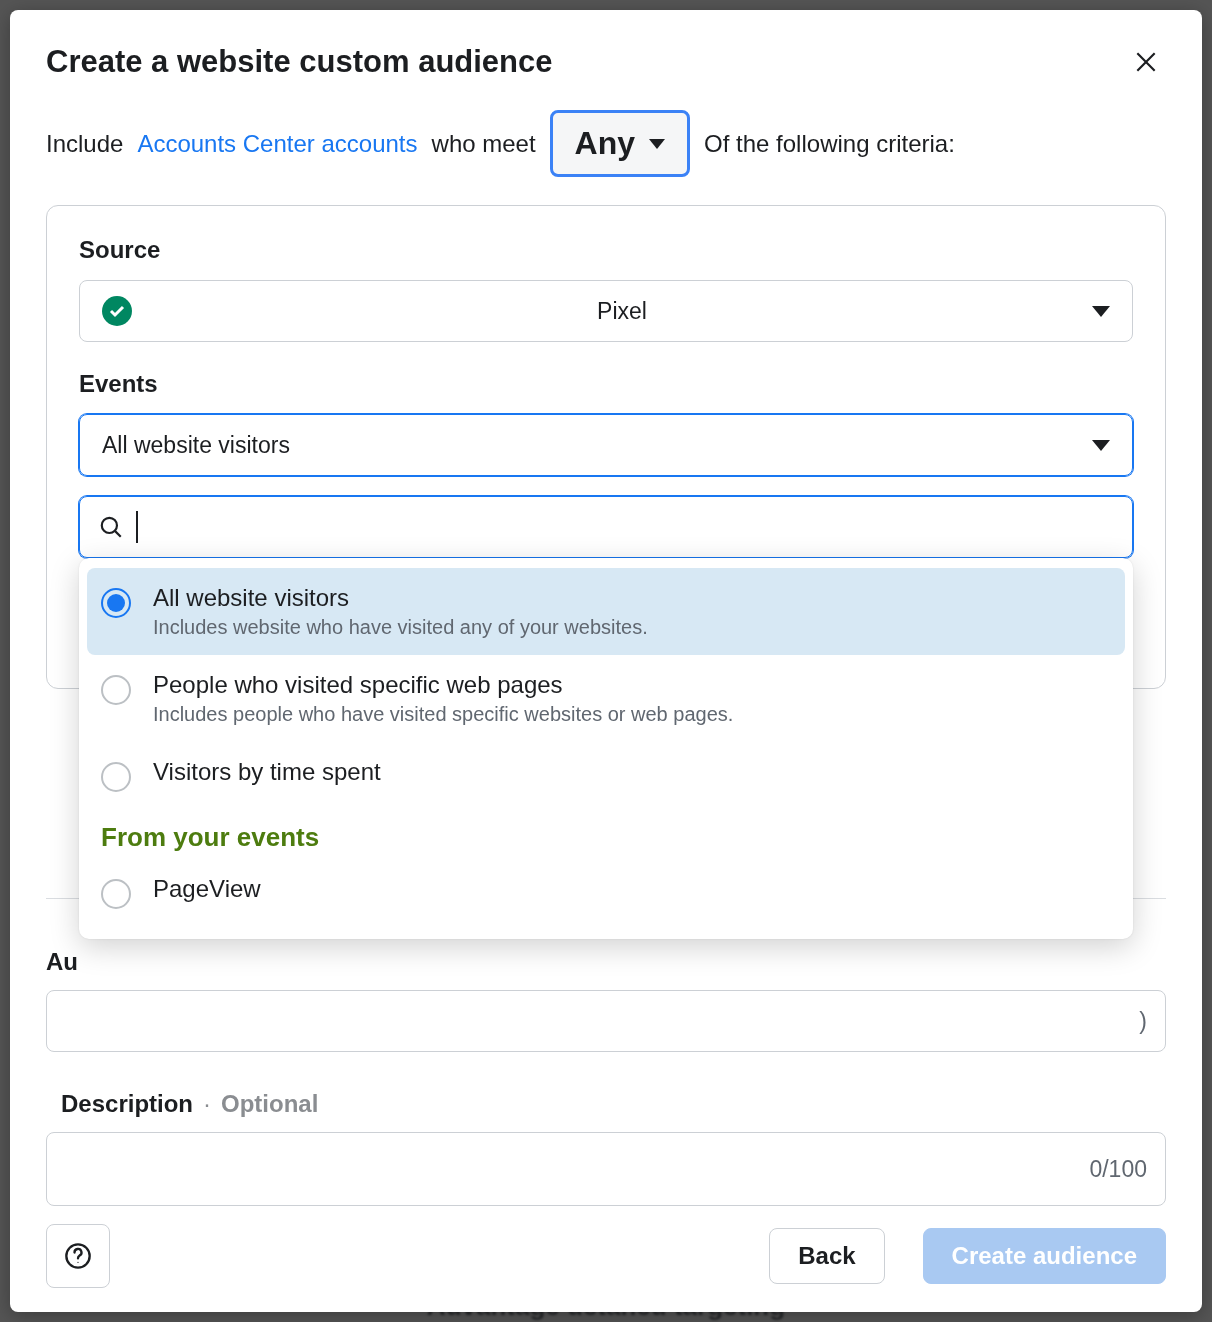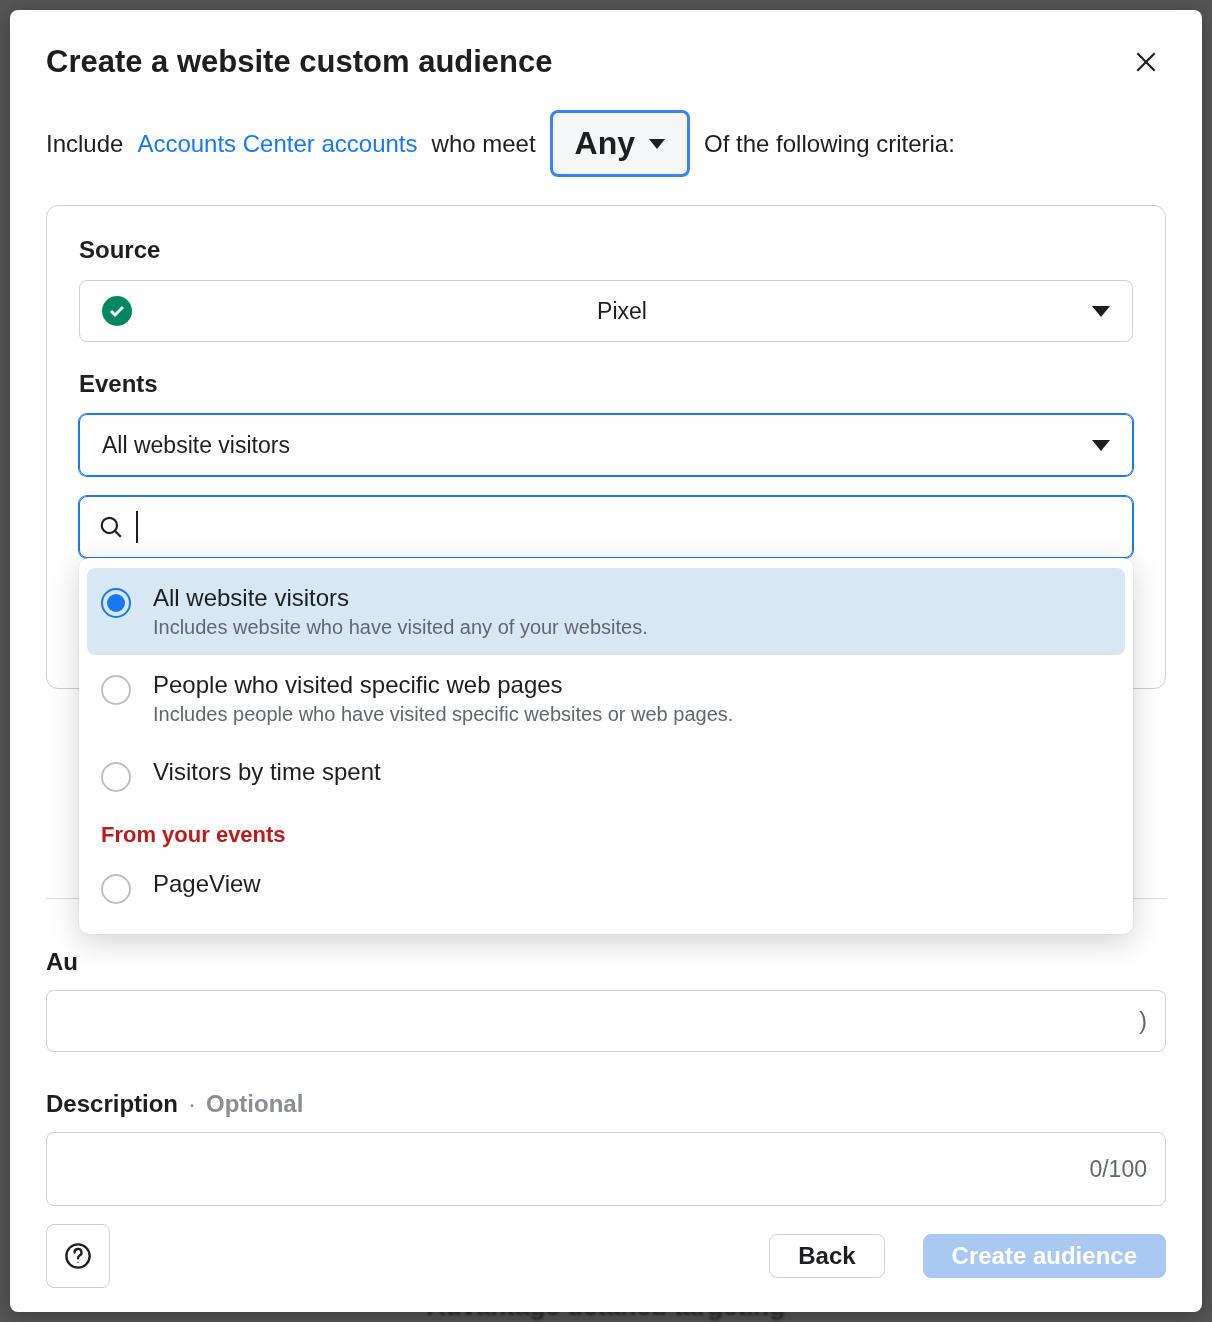--- a/index.html
+++ b/index.html
@@ -182,23 +182,23 @@
       top: 50%; left: 50%;
       transform: translate(-50%, -50%);
       width: 18px; height: 18px;
       background: #1877f2;
       border-radius: 50%;
     }
     .option-body { flex: 1; }
     .option-title { font-size: 24px; color: #1c1e21; margin-bottom: 4px; }
     .option-sub { font-size: 20px; color: #606770; }
     .dropdown-heading {
-      font-size: 22px;
+      font-size: 26px;
       font-weight: 700;
-      color: #b91c1c;
+      color: #4d7c0f;
       padding: 14px 14px 6px 14px;
     }
     .au-label {
       position: absolute;
       left: 36px;
       top: 938px;
       font-size: 24px;
       font-weight: 700;
       color: #1c1e21;
     }
@@ -212,21 +212,21 @@
       border-radius: 8px;
       display: flex;
       align-items: center;
       justify-content: flex-end;
       padding: 0 18px;
       font-size: 23px;
       color: #606770;
     }
     .desc-row {
       position: absolute;
-      left: 36px;
+      left: 51px;
       top: 1080px;
       font-size: 24px;
       color: #1c1e21;
       display: flex;
       align-items: center;
       gap: 10px;
     }
     .desc-row .dot { color: #8a8d91; }
     .desc-row .opt { color: #8a8d91; font-weight: 600; }
     .desc-row .lbl { font-weight: 700; }
@@ -266,21 +266,21 @@
       width: 64px; height: 64px;
       border: 1px solid #ccd0d5;
       border-radius: 8px;
       display: flex; align-items: center; justify-content: center;
       cursor: pointer;
       background: #fff;
     }
     .help-btn svg { width: 28px; height: 28px; stroke: #1c1e21; stroke-width: 2; fill: none; }
     .footer-right { display: flex; gap: 20px; }
     .btn {
-      height: 44px;
+      height: 56px;
       padding: 4px 28px;
       border-radius: 8px;
       font-size: 24px;
       font-weight: 600;
       display: flex; align-items: center; justify-content: center;
       cursor: pointer;
       border: 1px solid #ccd0d5;
       background: #fff;
       color: #1c1e21;
     }

